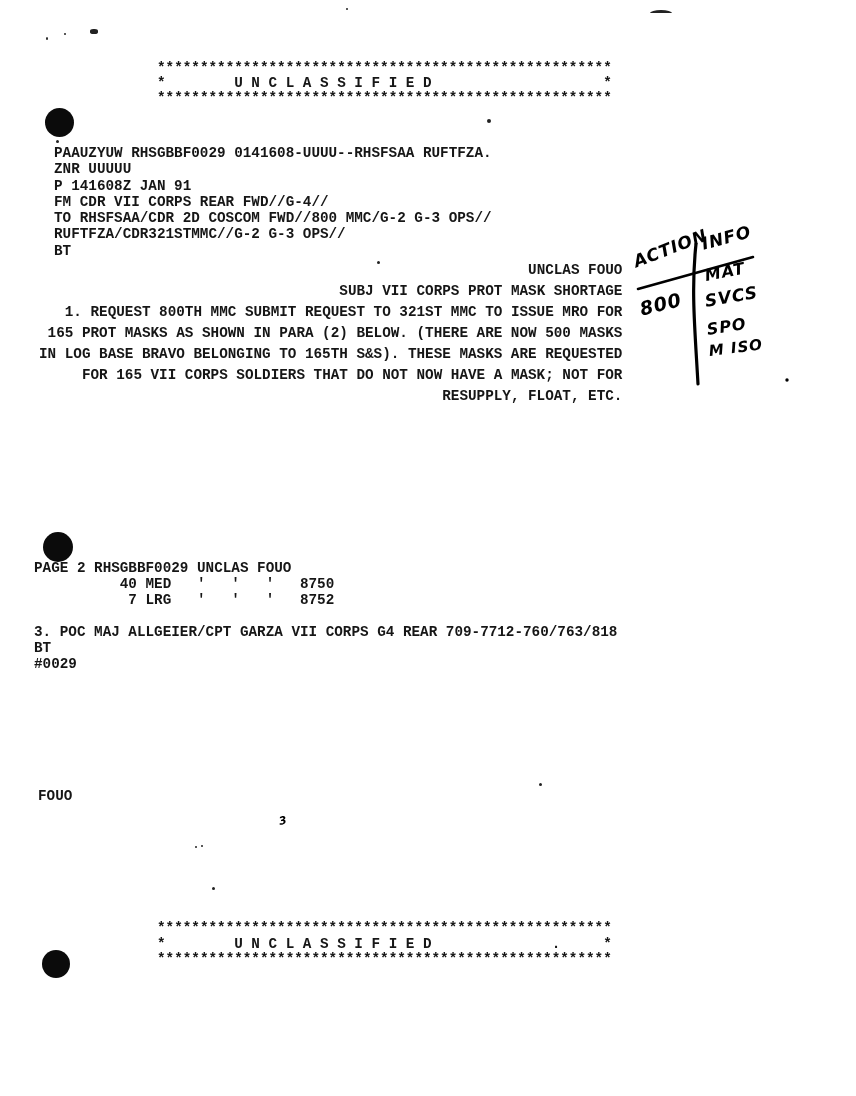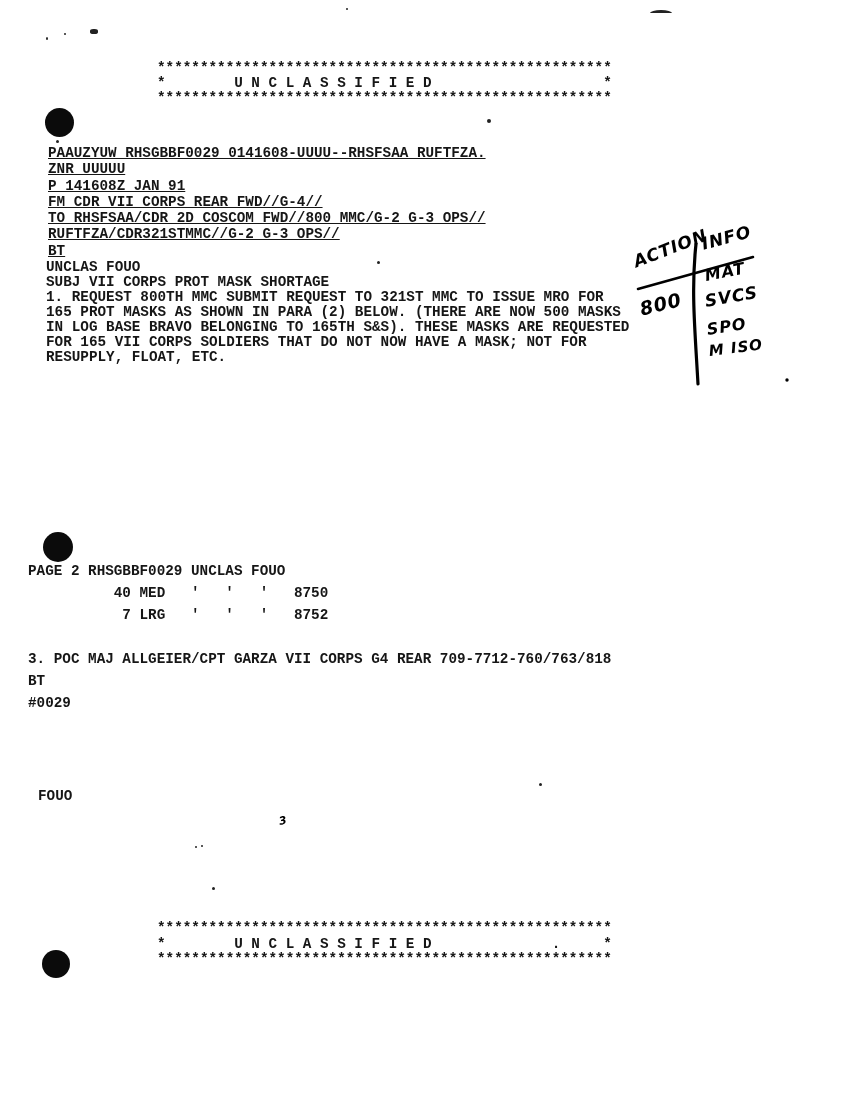--- a/index.html
+++ b/index.html
@@ -14,24 +14,24 @@
     position:absolute;margin:0;
     font-family:"Liberation Mono",monospace;
     font-weight:700;
     font-size:14.3px;
     line-height:15.5px;
     color:#161616;
     white-space:pre;
     letter-spacing:0;
   }
   #banner-top{left:157px;top:61px;line-height:15.2px;}
-  #msg-header{left:48px;top:145px;line-height:16.3px;text-decoration:underline;}
-  #msg-body{left:46px;top:260px;line-height:15px;}
+  #msg-header{left:54px;top:145px;line-height:16.3px;}
+  #msg-body{left:39px;top:260px;line-height:21px;text-align:right;}
   #reqs{left:38px;top:390px;line-height:17px;}
-  #page2{left:28px;top:560px;line-height:22px;}
+  #page2{left:34px;top:560px;line-height:16px;}
   #nnnn{left:38px;top:789px;}
   #distribution{left:38px;top:810px;line-height:16px;}
   #banner-bottom{left:157px;top:921px;line-height:15.5px;}
 
   .punch{position:absolute;background:#0b0b0b;border-radius:50%;}
   #punch-1{left:45px;top:108px;width:29px;height:29px;}
   #punch-2{left:43px;top:532px;width:30px;height:30px;}
   #punch-3{left:42px;top:950px;width:28px;height:28px;}
 
   .speck{position:absolute;background:#222;border-radius:50%;}

